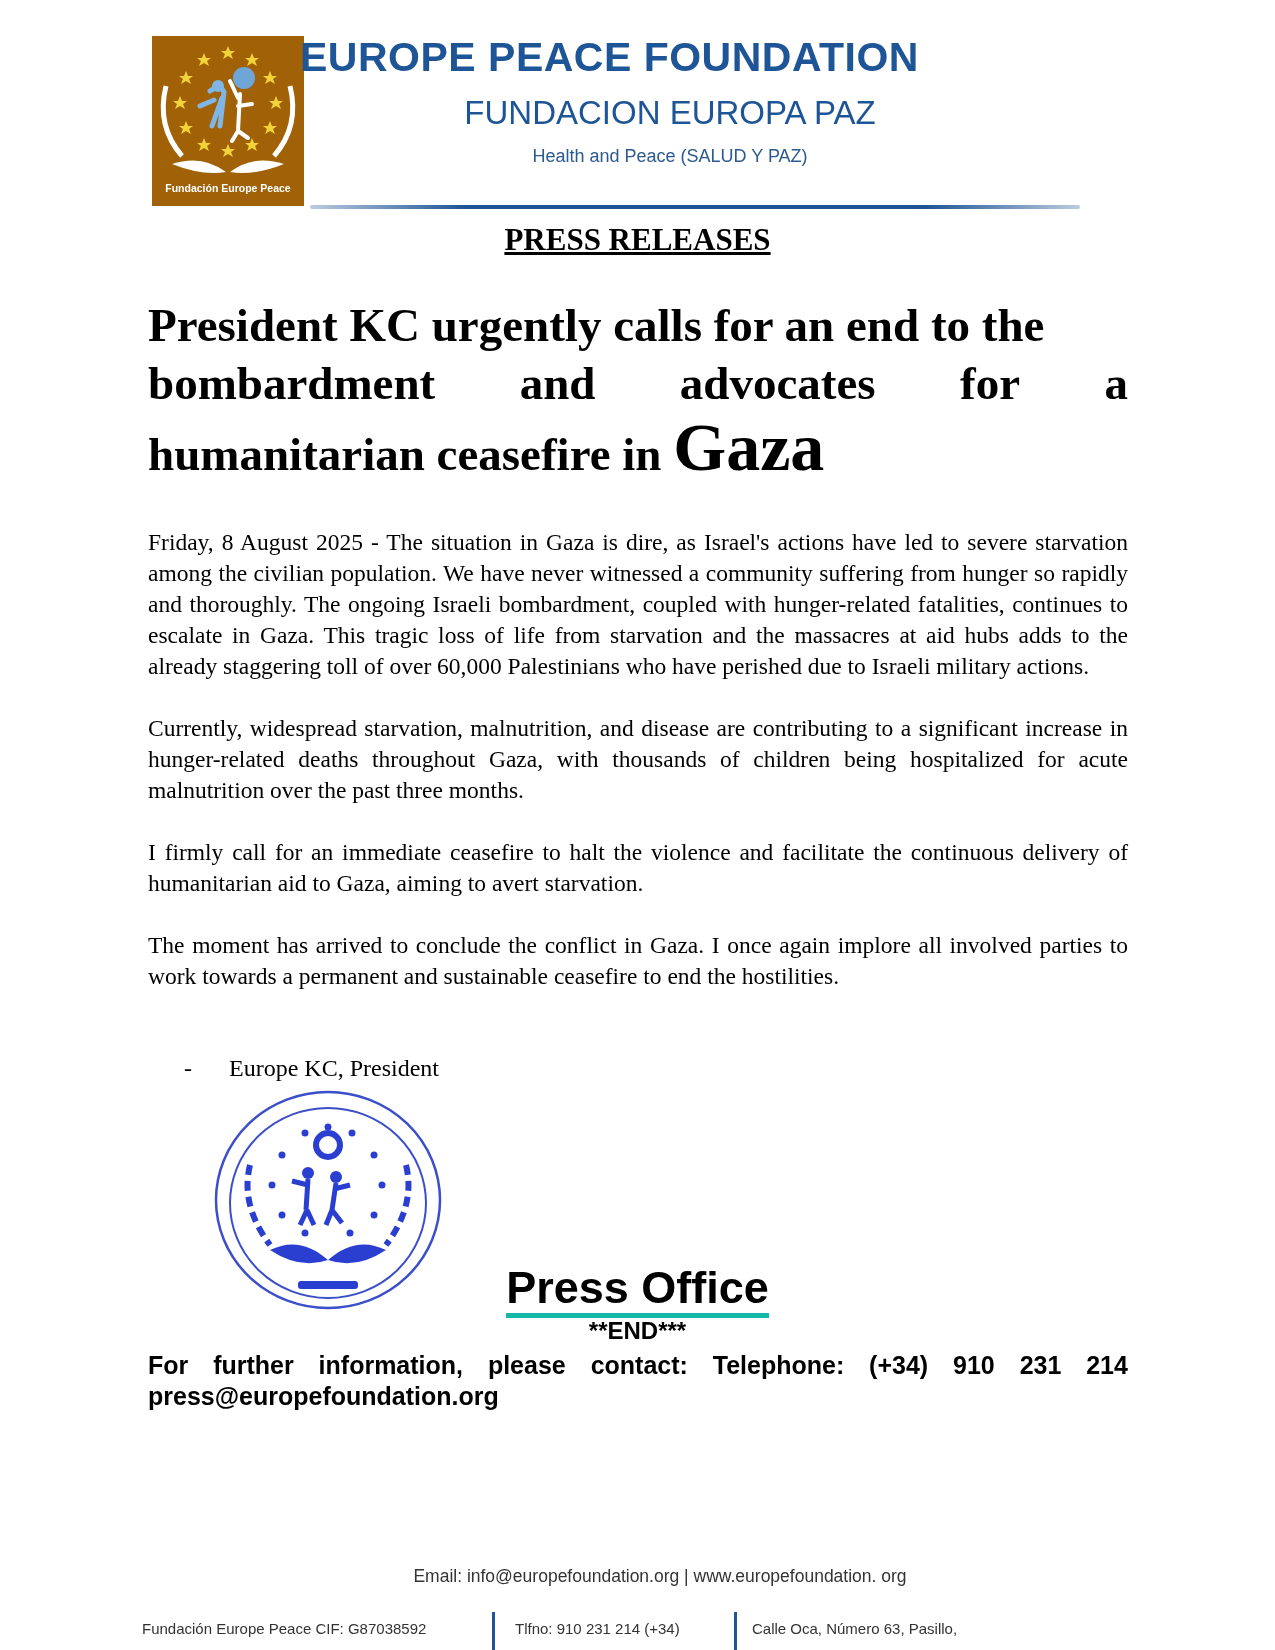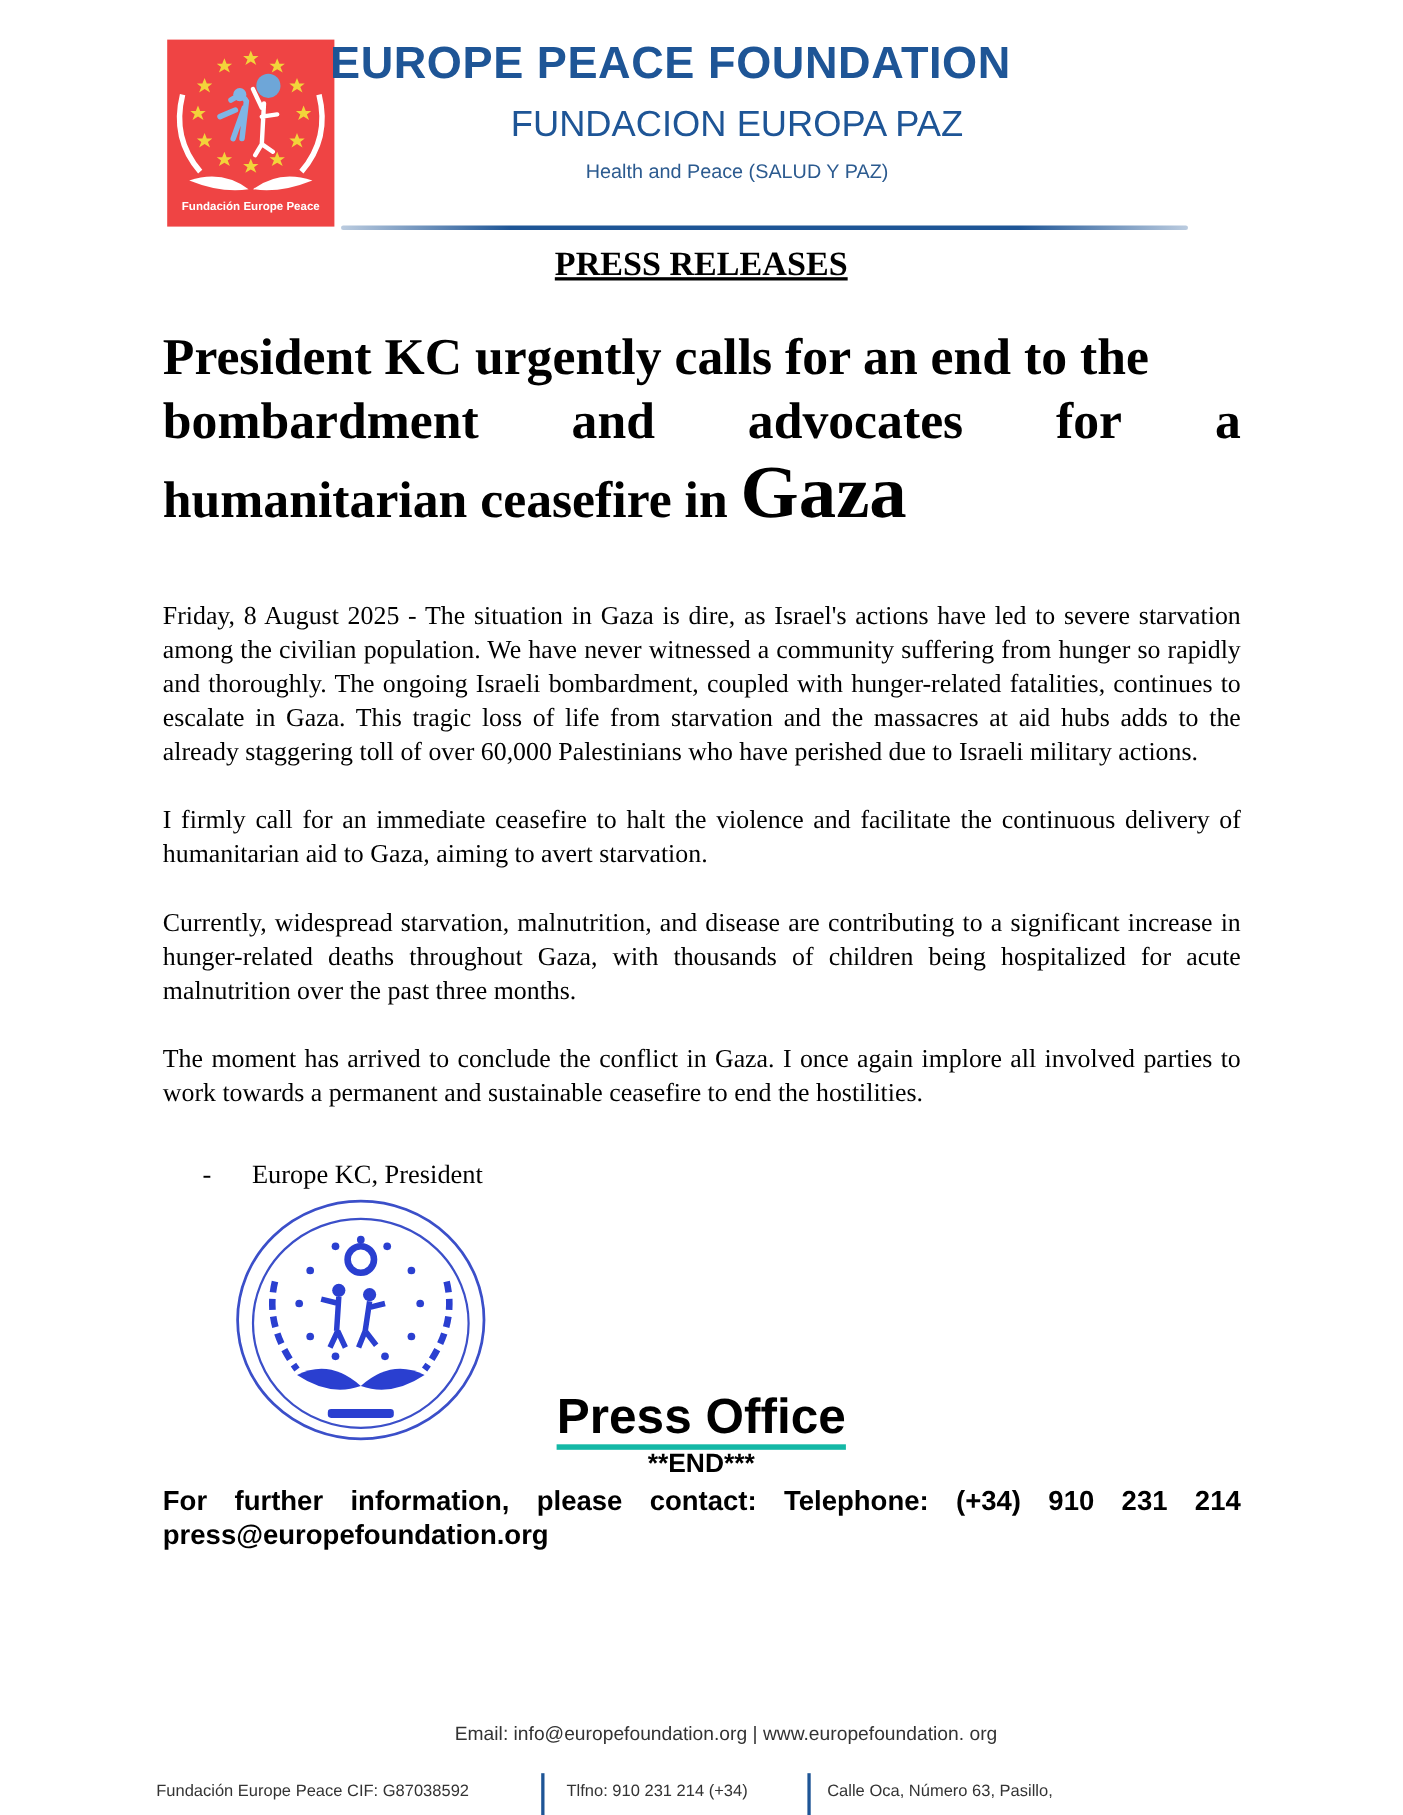--- a/index.html
+++ b/index.html
@@ -1,30 +1,30 @@
 <!DOCTYPE html>
 <html><head>
 <meta charset="utf-8">
 <style>
   html, body { margin: 0; padding: 0; background: #ffffff; }
   body { width: 1275px; height: 1650px; position: relative; overflow: hidden; font-family: "Liberation Serif", serif; color: #000; }
-  .logo-box { position: absolute; left: 152px; top: 36px; width: 152px; height: 170px; background: #ef4444; }
+  .logo-box { position: absolute; left: 152px; top: 36px; width: 152px; height: 170px; background: #a16207; }
   .logo-box svg { position: absolute; left: 0; top: 0; }
   .logo-caption { position: absolute; left: 0; right: 0; bottom: 12px; text-align: center; color: #fff; font-family: "Liberation Sans", sans-serif; font-size: 10.5px; font-weight: bold; }
   .org-name { position: absolute; left: 300px; width: 740px; top: 34px; text-align: left; color: #1e5596; font-family: "Liberation Sans", sans-serif; font-weight: bold; font-size: 41px; letter-spacing: 0.5px; }
   .org-sub { position: absolute; left: 300px; width: 740px; top: 94px; text-align: center; color: #1e5596; font-family: "Liberation Sans", sans-serif; font-size: 33px; }
   .org-tag { position: absolute; left: 300px; width: 740px; top: 146px; text-align: center; color: #2b5a8f; font-family: "Liberation Sans", sans-serif; font-size: 18px; }
   .header-rule { position: absolute; left: 310px; width: 770px; top: 205px; height: 4px; background: linear-gradient(90deg, rgba(30,85,150,0.3), #1e5596 20%, #1e5596 80%, rgba(30,85,150,0.3)); border-radius: 2px; }
   .press-releases { position: absolute; left: 0; width: 1275px; top: 222px; text-align: center; font-size: 31px; font-weight: bold; text-decoration: underline; }
   .headline { position: absolute; left: 148px; width: 980px; top: 296px; font-size: 47px; font-weight: bold; line-height: 58px; text-align: justify; text-align-last: left; }
   .headline .l2 { display: flex; justify-content: space-between; }
   .headline .l3 { margin-top: 6px; }
   .headline .big { font-size: 68px; }
   .body-text { position: absolute; left: 148px; width: 980px; top: 527px; font-size: 23.5px; line-height: 31px; text-align: justify; }
-  .body-text p { margin: 18px 0 31px 0; }
+  .body-text p { margin: 0 0 31px 0; }
   .signature { position: absolute; left: 184px; top: 1055px; font-size: 24px; }
   .signature .dash { display: inline-block; width: 45px; }
   .stamp { position: absolute; left: 210px; top: 1085px; width: 240px; height: 230px; }
   .press-office { position: absolute; left: 0; width: 1275px; top: 1262px; text-align: center; font-family: "Liberation Sans", sans-serif; font-weight: bold; font-size: 45px; }
   .press-office span { border-bottom: 5px solid #14b8a6; padding-bottom: 0; line-height: 52px; }
   .end-mark { position: absolute; left: 0; width: 1275px; top: 1317px; text-align: center; font-family: "Liberation Sans", sans-serif; font-weight: bold; font-size: 24px; }
   .contact { position: absolute; left: 148px; width: 980px; top: 1350px; font-family: "Liberation Sans", sans-serif; font-weight: bold; font-size: 25px; line-height: 31px; text-align: justify; text-align-last: left; }
   .contact .c1 { display: flex; justify-content: space-between; }
   .footer-email { position: absolute; left: 0; width: 1275px; top: 1566px; text-align: center; font-family: "Liberation Sans", sans-serif; font-size: 17.5px; color: #333; padding-left: 45px; box-sizing: border-box; }
   .footer-row { position: absolute; left: 142px; top: 1612px; width: 1133px; height: 38px; font-family: "Liberation Sans", sans-serif; font-size: 15px; color: #333; }
@@ -76,22 +76,22 @@
     <span>and</span>
     <span>advocates</span>
     <span>for</span>
     <span>a</span>
   </div>
   <div class="l3"><span>humanitarian ceasefire in </span><span class="big">Gaza</span></div>
 </div>
 
 <div class="body-text">
   <p>Friday, 8 August 2025 - The situation in Gaza is dire, as Israel's actions have led to severe starvation among the civilian population. We have never witnessed a community suffering from hunger so rapidly and thoroughly. The ongoing Israeli bombardment, coupled with hunger-related fatalities, continues to escalate in Gaza. This tragic loss of life from starvation and the massacres at aid hubs adds to the already staggering toll of over 60,000 Palestinians who have perished due to Israeli military actions.</p>
+  <p>Currently, widespread starvation, malnutrition, and disease are contributing to a significant increase in hunger-related deaths throughout Gaza, with thousands of children being hospitalized for acute malnutrition over the past three months.</p>
   <p>I firmly call for an immediate ceasefire to halt the violence and facilitate the continuous delivery of humanitarian aid to Gaza, aiming to avert starvation.</p>
-  <p>Currently, widespread starvation, malnutrition, and disease are contributing to a significant increase in hunger-related deaths throughout Gaza, with thousands of children being hospitalized for acute malnutrition over the past three months.</p>
   <p>The moment has arrived to conclude the conflict in Gaza. I once again implore all involved parties to work towards a permanent and sustainable ceasefire to end the hostilities.</p>
 </div>
 
 <div class="signature">
   <span class="dash">-</span><span>Europe KC, President</span>
 </div>
 
 <svg class="stamp" viewBox="0 0 240 230">
   <ellipse cx="118" cy="115" rx="112" ry="108" fill="none" stroke="#3b4fc9" stroke-width="2.5"></ellipse>
   <ellipse cx="118" cy="118" rx="98" ry="95" fill="none" stroke="#3b4fc9" stroke-width="2"></ellipse>

